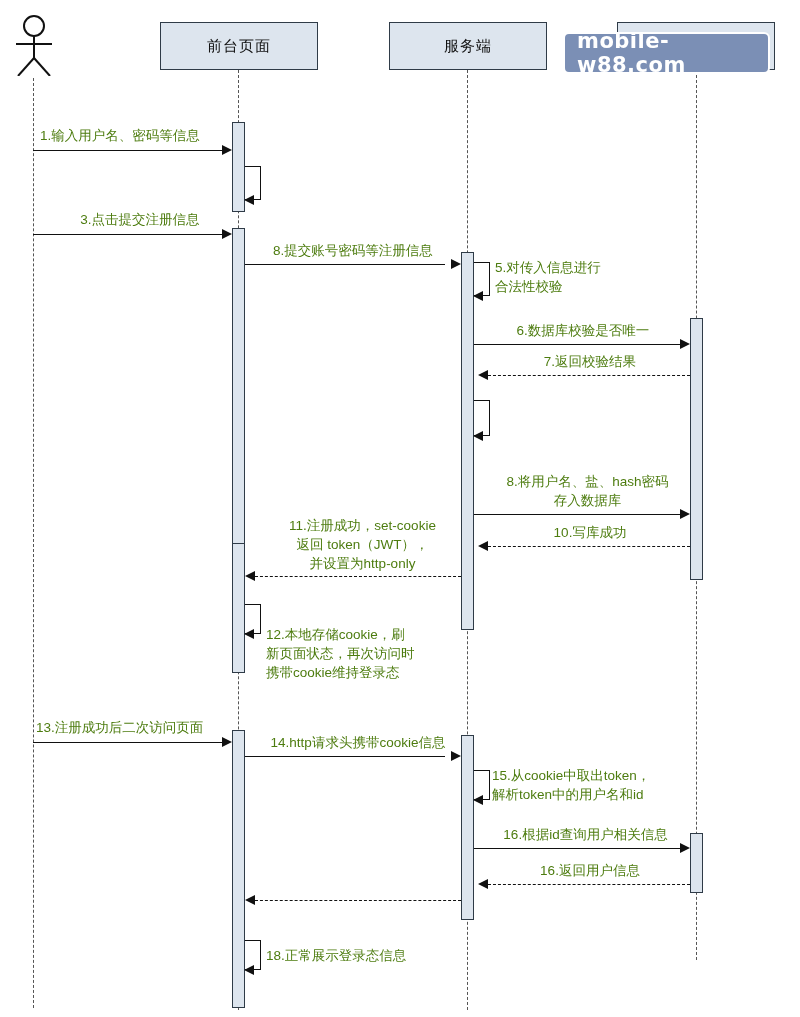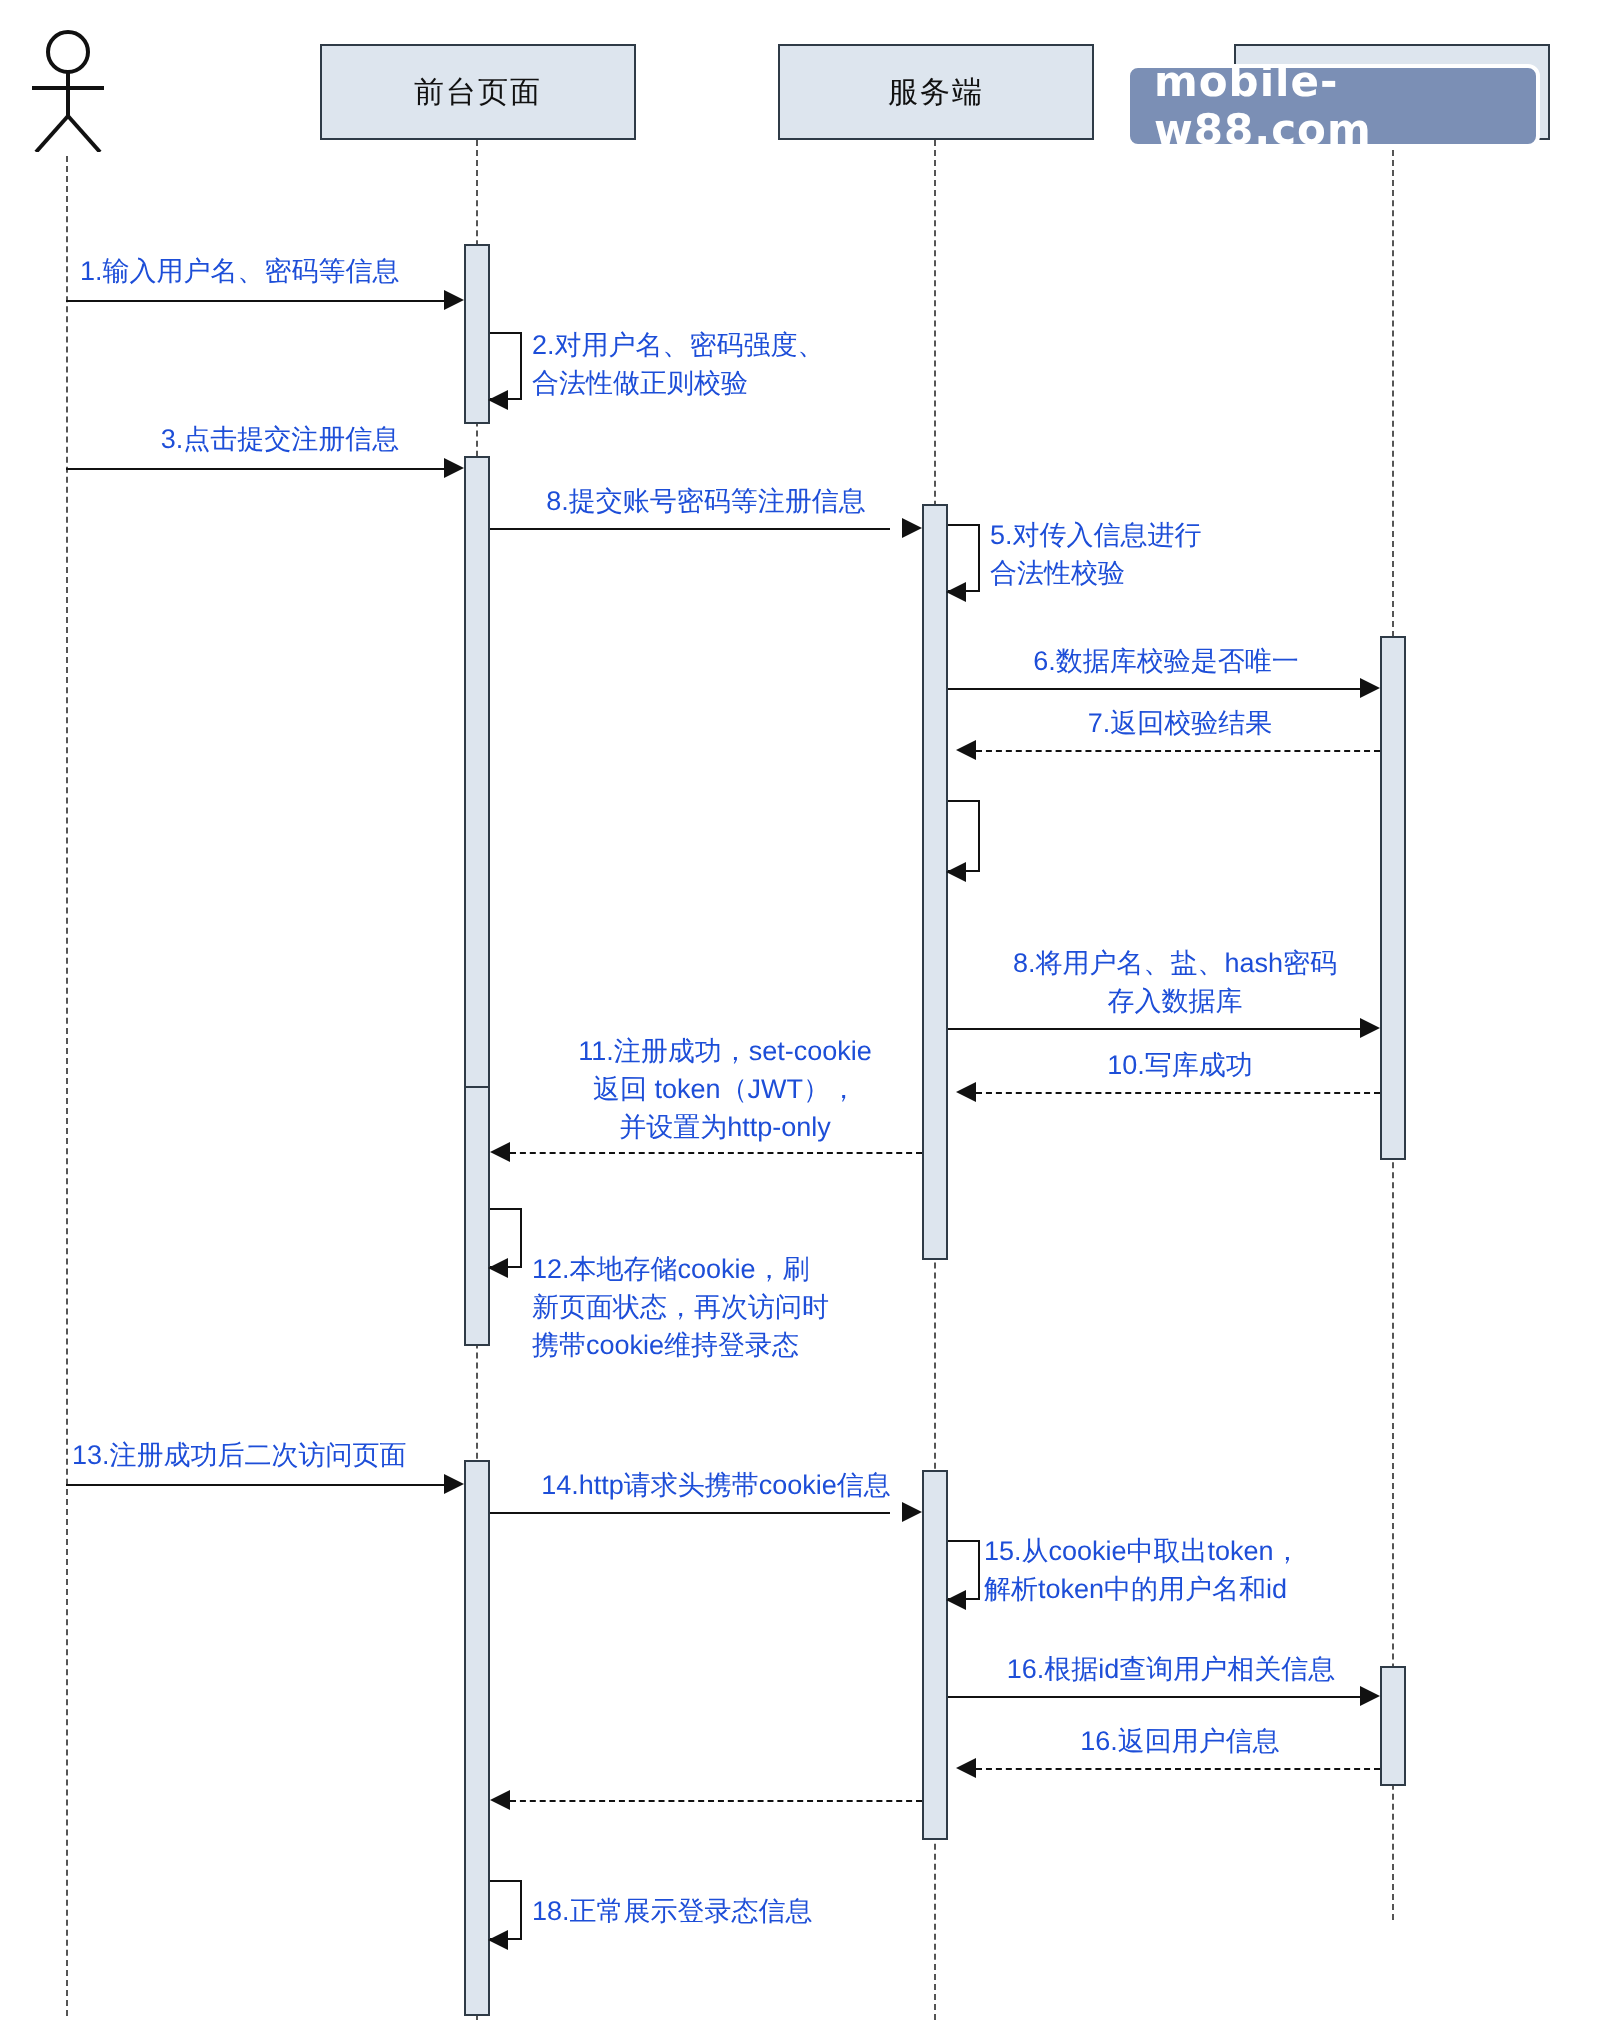--- a/index.html
+++ b/index.html
@@ -59,21 +59,21 @@
     border-left: 10px solid #111;
   }
   .arrow-left {
     border-top: 5px solid transparent;
     border-bottom: 5px solid transparent;
     border-right: 10px solid #111;
   }
   .msg-label {
     position: absolute;
     font-size: 13.5px;
-    color: #1d4ed8;
+    color: #4d7c0f;
     line-height: 19px;
     white-space: pre-line;
     text-align: center;
   }
   .msg-label.left-align {
     text-align: left;
   }
   .self-loop {
     position: absolute;
     border: 1.5px solid #111;
@@ -138,22 +138,20 @@
 
   <div class="activation" style="left:690px; top:318px; width:13px; height:262px;"></div>
   <div class="activation" style="left:690px; top:833px; width:13px; height:60px;"></div>
 
   <div class="msg-line" style="left:33px; top:150px; width:193px;"></div>
   <div class="arrow-right" style="left:222px; top:145px;"></div>
   <div class="msg-label left-align" style="left:40px; top:126px; width:210px;">1.输入用户名、密码等信息</div>
 
   <div class="self-loop" style="left:245px; top:166px; width:16px; height:34px;"></div>
   <div class="arrow-left" style="left:244px; top:195px;"></div>
-  <div class="msg-label left-align" style="left:266px; top:163px; width:220px;">2.对用户名、密码强度、
-合法性做正则校验</div>
 
   <div class="msg-line" style="left:33px; top:234px; width:193px;"></div>
   <div class="arrow-right" style="left:222px; top:229px;"></div>
   <div class="msg-label" style="left:55px; top:210px; width:170px;">3.点击提交注册信息</div>
 
   <div class="msg-line" style="left:245px; top:264px; width:200px;"></div>
   <div class="arrow-right" style="left:451px; top:259px;"></div>
   <div class="msg-label" style="left:248px; top:241px; width:210px;">8.提交账号密码等注册信息</div>
 
   <div class="self-loop" style="left:474px; top:262px; width:16px; height:34px;"></div>

